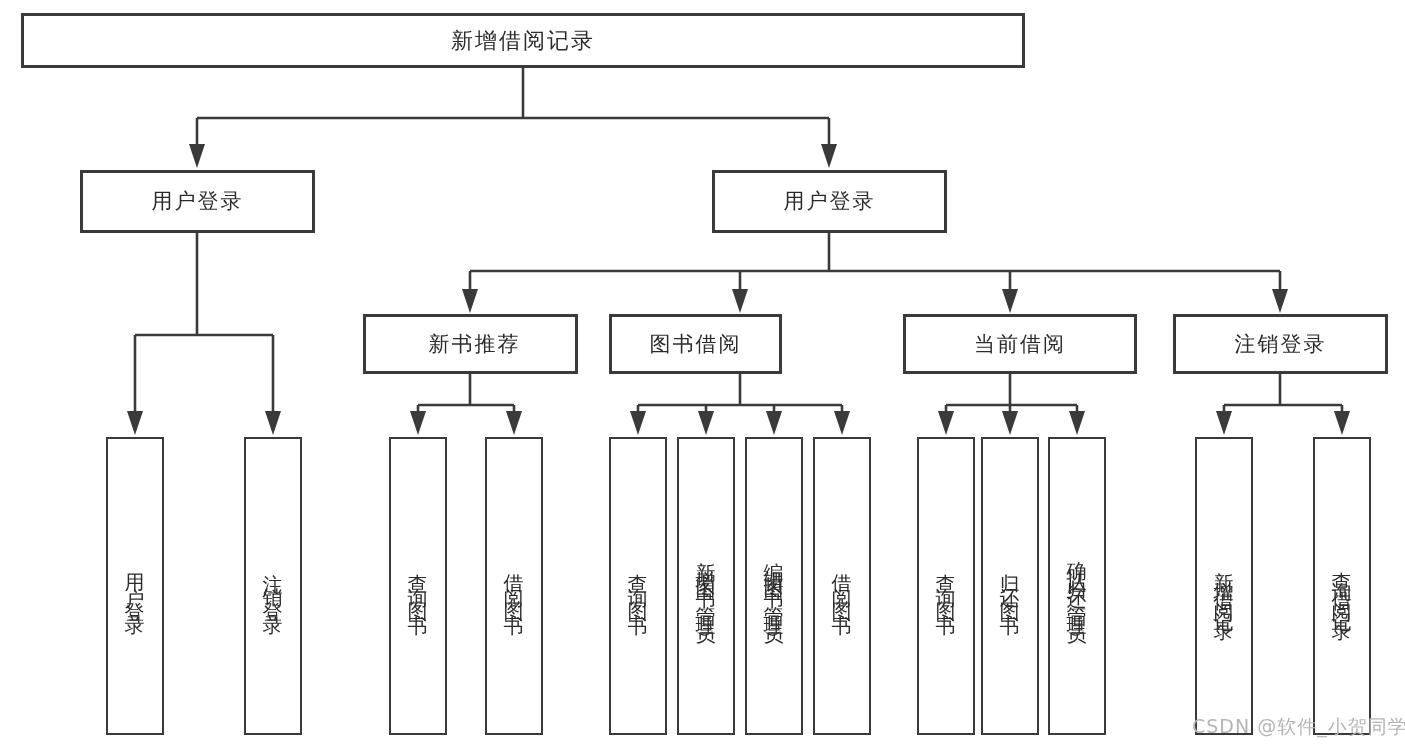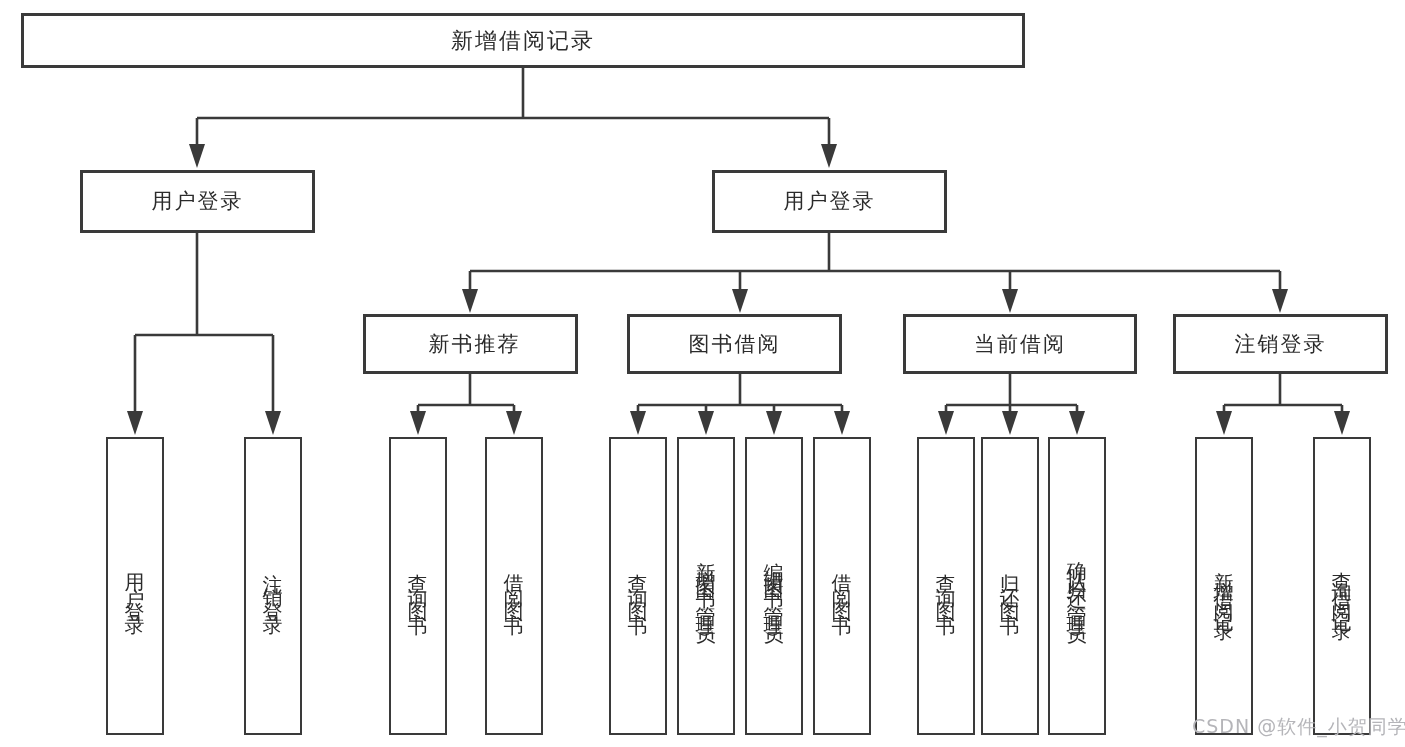--- a/index.html
+++ b/index.html
@@ -98,21 +98,21 @@
       <polygon points="1334,411 1350,411 1342,435"></polygon>
     </g>
   </svg>
 
   <div class="node h-node root-node" style="left:21px; top:13px; width:1004px; height:55px;">新增借阅记录</div>
 
   <div class="node h-node" style="left:80px; top:170px; width:235px; height:63px;">用户登录</div>
   <div class="node h-node" style="left:712px; top:170px; width:235px; height:63px;">用户登录</div>
 
   <div class="node h-node" style="left:363px; top:314px; width:215px; height:60px;padding-left:8px;">新书推荐</div>
-  <div class="node h-node" style="left:627px; top:314px; width:215px; height:60px;">图书借阅</div>
+  <div class="node h-node" style="left:609px; top:314px; width:173px; height:60px;">图书借阅</div>
   <div class="node h-node" style="left:903px; top:314px; width:234px; height:60px;">当前借阅</div>
   <div class="node h-node" style="left:1173px; top:314px; width:215px; height:60px;">注销登录</div>
 
   <div class="node v-node ls-wide" style="left:106px; top:437px; width:58px; height:298px;">用户登录</div>
   <div class="node v-node ls-wide" style="left:244px; top:437px; width:58px; height:298px;">注销登录</div>
 
   <div class="node v-node ls-wide" style="left:389px; top:437px; width:58px; height:298px;">查询图书</div>
   <div class="node v-node ls-wide" style="left:485px; top:437px; width:58px; height:298px;">借阅图书</div>
 
   <div class="node v-node ls-wide" style="left:609px; top:437px; width:58px; height:298px;">查询图书</div>

